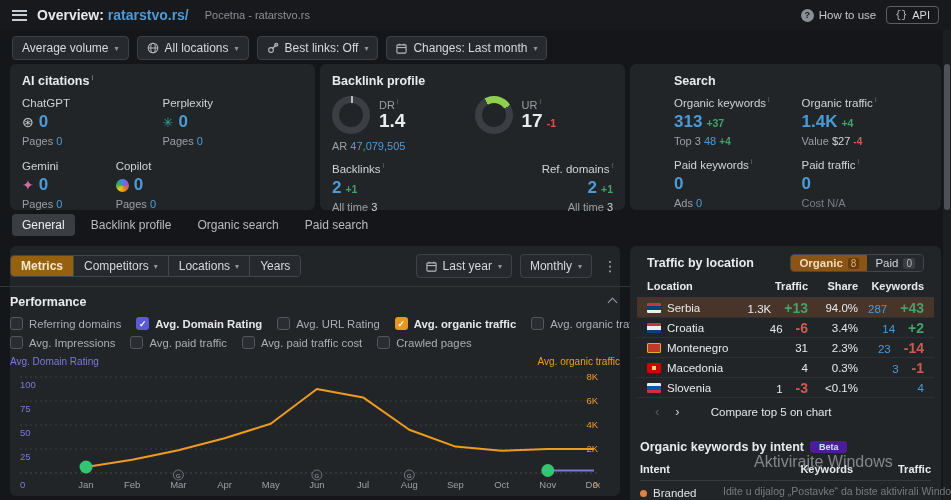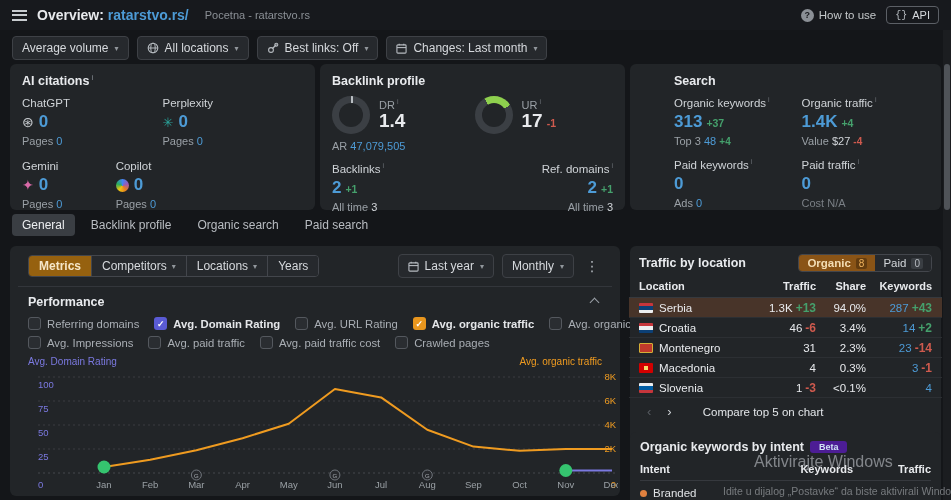--- a/index.html
+++ b/index.html
@@ -57,57 +57,57 @@
   #gauge-dr { background:conic-gradient(#b9bec3 0 7deg, #3b3f44 7deg 360deg); }
   #gauge-ur { background:conic-gradient(from -30deg, #8ed04e 0 88deg, #3b3f44 88deg 360deg); }
   .bigwhite { font-size:19px; font-weight:bold; color:#e8eaed; }
 
   
   #tabs { left:12px; top:214px; display:flex; gap:6px; }
   .tab { padding:4px 10px; font-size:12px; color:#b9bdc2; cursor:pointer; border-radius:4px; }
   .tab.active { background:#3a3e43; color:#eceef0; }
 
   
-  #panel-perf { left:10px; top:246px; width:610px; height:250px; background:#222528; border-radius:6px; padding:8px 18px; }
+  #panel-perf { left:10px; top:246px; width:610px; height:250px; background:#222528; border-radius:6px; padding:8px 0; }
   #perf-header { display:flex; align-items:center; margin:0 -10px; padding:0 10px 8px; border-bottom:1px solid #33363b; }
   .seg-group { display:flex; border:1px solid #43464c; border-radius:4px; overflow:hidden; }
   .seg { padding:3px 10px; font-size:12px; background:#26292d; color:#d6d9dd; display:flex; align-items:center; gap:5px; cursor:pointer; border-left:1px solid #43464c; }
   .seg:first-child { border-left:none; }
   .seg.active { background:#96610f; color:#f6e7c8; font-weight:bold; }
   #perf-header-right { margin-left:auto; display:flex; align-items:center; gap:8px; }
   .vellipsis { font-size:14px; color:#b6bbc0; cursor:pointer; padding:0 3px; }
   #perf-title-row { display:flex; align-items:center; margin-top:8px; }
   #perf-title { font-size:12.5px; font-weight:bold; }
   .chev-up { width:7px; height:7px; border-left:1.5px solid #9aa0a6; border-top:1.5px solid #9aa0a6; transform:rotate(45deg); margin-left:auto; margin-right:4px; cursor:pointer; }
   .cb-row { display:flex; align-items:center; gap:15px; margin-top:8px; flex-wrap:nowrap; }
   .cb { display:flex; align-items:center; gap:6px; font-size:11.3px; color:#a9aeb4; cursor:pointer; white-space:nowrap; }
   .cb .box { width:13px; height:13px; border-radius:3px; background:#2a2d31; border:1px solid #54585e; display:inline-flex; align-items:center; justify-content:center; font-size:9px; color:#fff; flex:none; }
   .cb.checked { color:#e4e6e9; font-weight:bold; }
   .cb.checked .box { border:none; }
   #axis-labels { display:flex; justify-content:space-between; font-size:10px; margin-top:7px; }
 
   
-  #panel-traffic { left:630px; top:246px; width:311px; height:220px; background:#222528; border-radius:6px; padding:8px 9px; }
+  #panel-traffic { left:630px; top:246px; width:311px; height:220px; background:#222528; border-radius:6px; padding:8px 17px; }
   #traffic-head { display:flex; align-items:center; }
   .toggle-group { display:flex; border:1px solid #43464c; border-radius:4px; overflow:hidden; margin-left:auto; }
   .toggle { padding:2px 8px; font-size:11.5px; display:flex; align-items:center; gap:5px; background:#26292d; color:#d2d6da; cursor:pointer; }
   .toggle.active { background:#8a5416; color:#f3ddb4; font-weight:bold; }
   .toggle .badge { font-size:10px; padding:0 3px; border-radius:2px; background:#3a3e43; color:#b6bbc0; font-weight:normal; }
   .toggle.active .badge { background:rgba(0,0,0,0.28); color:#f0b35c; }
   .trow { display:grid; grid-template-columns:1fr 66px 50px 66px; align-items:center; height:20px; font-size:11.5px; border-bottom:1px solid #2c2f33; margin:0 -10px; padding:0 10px; }
   #traffic-cols { font-size:11px; font-weight:bold; border-bottom:1px solid #36393e; height:24px; margin-top:2px; }
   .trow .c2,.trow .c3,.trow .c4 { text-align:right; }
   .trow.hl { background:#483429; }
   .flag { width:14px; height:10px; border-radius:1px; display:inline-block; margin-right:6px; flex:none; }
   .flag-rs { background:linear-gradient(180deg,#c6363c 0 33%,#0c4076 33% 66%,#eceef0 66%); }
   .flag-hr { background:linear-gradient(180deg,#c6363c 0 33%,#eceef0 33% 66%,#0c4076 66%); }
   .flag-me { background:#c0392b; border:1.5px solid #d4af37; }
   .flag-mk { background:radial-gradient(circle at center,#f8d568 0 26%,#d20000 27%); }
   .flag-si { background:linear-gradient(180deg,#eceef0 0 33%,#005da4 33% 66%,#c6363c 66%); }
-  .sm-delta { font-size:12px; font-weight:bold; margin-left:3px; }
+  .sm-delta { font-size:14px; font-weight:bold; margin-left:13px; }
   #traffic-footer { display:flex; align-items:center; margin-top:6px; font-size:13px; }
   #traffic-footer .pg { cursor:pointer; padding:0 8px; }
   #compare-link { font-size:11.5px; color:#e3e6e9; margin-left:23px; cursor:pointer; }
 
   
   #panel-intent { left:630px; top:432px; width:311px; height:90px; background:#222528; border-radius:6px; padding:8px 10px; }
   #intent-head { display:flex; align-items:center; gap:6px; }
   #beta-badge { background:#4c1d95; color:#cfe3f5; font-size:9px; padding:1px 9px; border-radius:3px; font-weight:bold; }
   #intent-cols { display:grid; grid-template-columns:1fr 80px 78px; font-size:11px; font-weight:bold; margin-top:9px; padding-bottom:5px; border-bottom:1px solid #36393e; }
   #intent-cols span:nth-child(n+2){ text-align:right; }

